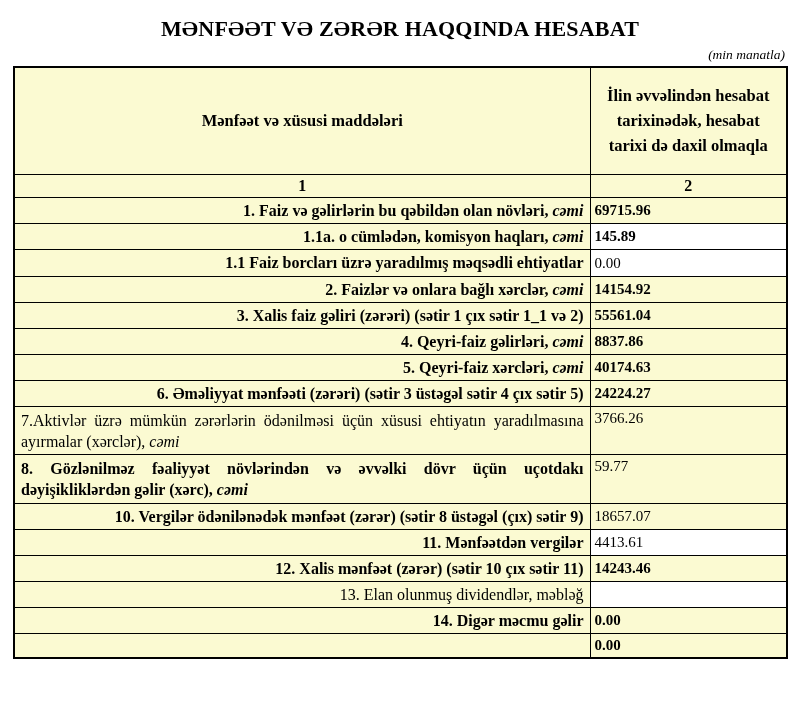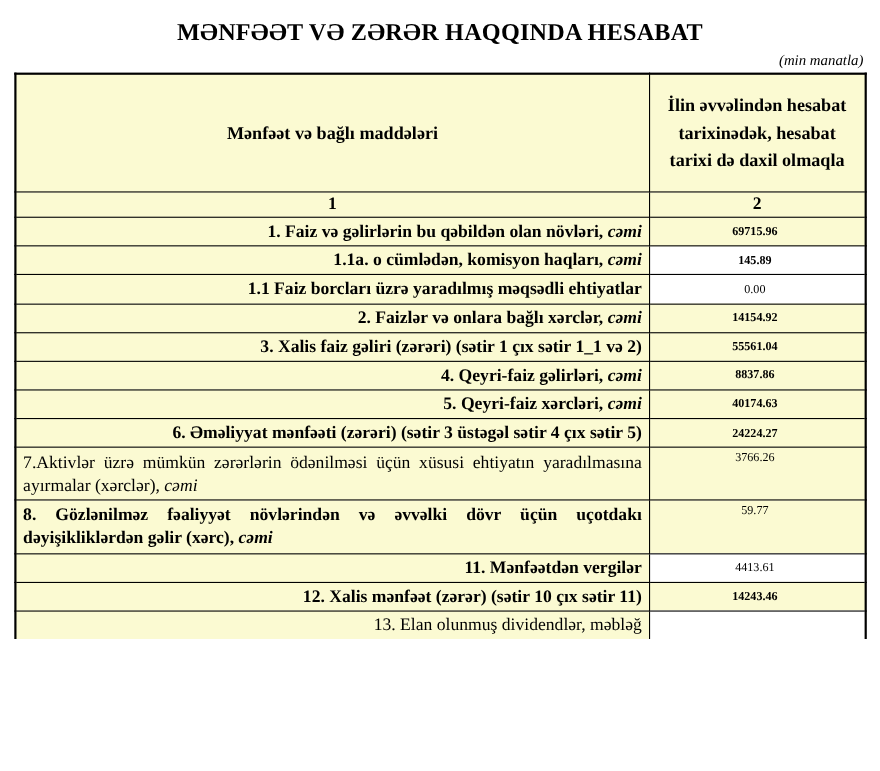--- a/index.html
+++ b/index.html
@@ -3,21 +3,21 @@
 <meta charset="utf-8">
 <style>
   * { box-sizing: border-box; }
   html, body {
     margin: 0; padding: 0;
     width: 800px; height: 701px;
     background: #ffffff;
     color: #000;
     font-family: "Liberation Serif", "DejaVu Serif", serif;
   }
-  .page { width: 800px; height: 581px; overflow: hidden; }
+  .page { width: 800px; height: 701px; overflow: hidden; }
 
   .title {
     margin: 16px 0 0 0;
     text-align: center;
     font-size: 22px;
     font-weight: bold;
     letter-spacing: 0.2px;
   }
   .unit-note {
     text-align: right;
@@ -62,22 +62,22 @@
     line-height: 1.32;
     vertical-align: middle;
     height: 24px;
     text-align: right;
   }
   td.lbl.b { font-weight: bold; }
   td.lbl.j { text-align: justify; text-align-last: left; margin-top: 38px; }
   td.lbl.tall { height: 46px; vertical-align: top; padding-top: 3px; }
 
   td.val {
-    font-size: 11px;
-    text-align: center;
+    font-size: 15px;
+    text-align: left;
     vertical-align: middle;
     padding: 2px 8px 2px 4px;
     height: 24px;
   }
   td.val.b { font-weight: bold; }
   td.val.w { background: #ffffff; }
   td.val.top { vertical-align: top; padding-top: 3px; }
 </style>
 </head>
 <body>
@@ -88,21 +88,21 @@
 
   <div class="unit-note">(min manatla)</div>
 
   <table class="pl">
     <colgroup>
       <col style="width:576px">
       <col style="width:197px">
     </colgroup>
     <thead>
       <tr>
-        <th class="hdr-main">Mənfəət və bağlı maddələri</th>
+        <th class="hdr-main">Mənfəət və xüsusi maddələri</th>
         <th class="hdr-main">İlin əvvəlindən hesabat tarixinədək, hesabat tarixi də daxil olmaqla</th>
       </tr>
       <tr class="idx-row">
         <th>1</th>
         <th>2</th>
       </tr>
     </thead>
     <tbody id="rows-body">
         <tr>
           <td class="lbl b"><span>1. Faiz və gəlirlərin bu qəbildən olan növləri, </span><i>cəmi</i></td>
@@ -138,20 +138,24 @@
         </tr>
         <tr>
           <td class="lbl j tall"><span>7.Aktivlər üzrə mümkün zərərlərin ödənilməsi üçün xüsusi ehtiyatın yaradılmasına ayırmalar (xərclər), </span><i>cəmi</i></td>
           <td class="val top">3766.26</td>
         </tr>
         <tr>
           <td class="lbl b j tall"><span>8. Gözlənilməz fəaliyyət növlərindən və əvvəlki dövr üçün uçotdakı dəyişikliklərdən gəlir (xərc), </span><i>cəmi</i></td>
           <td class="val top">59.77</td>
         </tr>
         <tr>
+          <td class="lbl b"><span>10. Vergilər ödənilənədək mənfəət (zərər) (sətir 8 üstəgəl (çıx) sətir 9)</span></td>
+          <td class="val">18657.07</td>
+        </tr>
+        <tr>
           <td class="lbl b"><span>11. Mənfəətdən vergilər</span></td>
           <td class="val w">4413.61</td>
         </tr>
         <tr>
           <td class="lbl b"><span>12. Xalis mənfəət (zərər) (sətir 10 çıx sətir 11)</span></td>
           <td class="val b">14243.46</td>
         </tr>
         <tr>
           <td class="lbl"><span>13. Elan olunmuş dividendlər, məbləğ</span></td>
           <td class="val w"></td>

